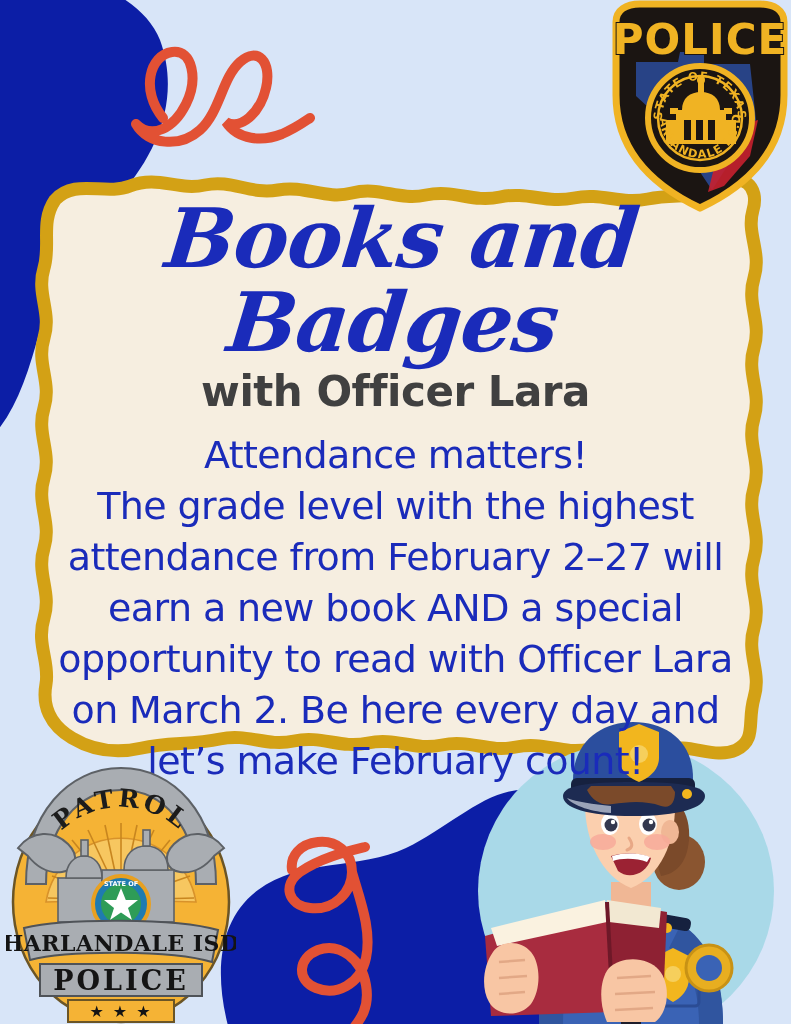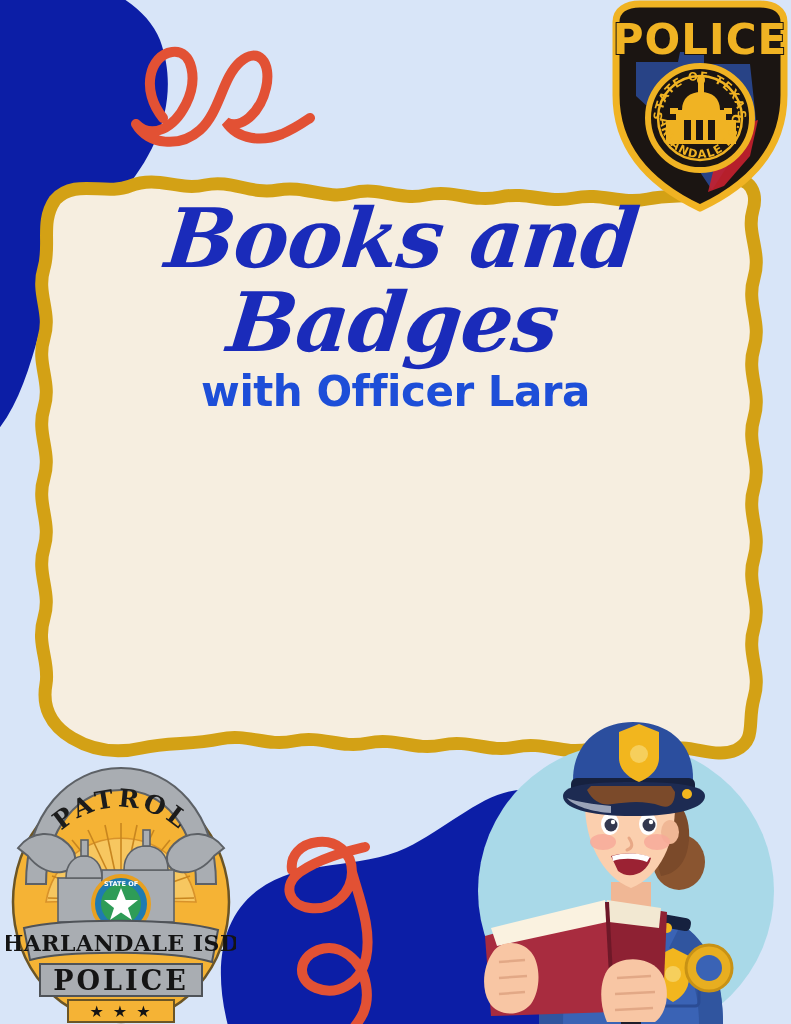--- a/index.html
+++ b/index.html
@@ -43,21 +43,21 @@
     letter-spacing: -1px;
     margin: 0;
     padding: 0 0 0 4px;
     transform: skewX(-6deg);
   }
   .title-sub {
     font-family: "DejaVu Sans", sans-serif;
     font-weight: bold;
     font-size: 42px;
     line-height: 48px;
-    color: #1d4ed8;
+    color: #404040;
     margin: 4px 0 0 0;
     letter-spacing: -0.5px;
   }
   .body-copy {
     font-family: "DejaVu Sans", sans-serif;
     font-weight: normal;
     font-size: 38px;
     line-height: 51px;
     color: #1a2bba;
     margin: 14px 0 0 0;
@@ -130,20 +130,27 @@
              C 52,522 36,504 44,478
              C 52,452 36,434 44,408
              C 52,382 36,364 44,338
              C 52,312 36,294 44,268
              C 51,245 40,222 55,200 Z"></path>
   </svg>
 
   <div class="card-text">
     <div class="title-script">Books and Badges</div>
     <div class="title-sub">with Officer Lara</div>
+    <div class="body-copy">Attendance matters!
+The grade level with the highest
+attendance from February 2–27 will
+earn a new book AND a special
+opportunity to read with Officer Lara
+on March 2. Be here every day and
+let’s make February count!</div>
   </div>
 
   <svg style="position:absolute; left:600px; top:0px; z-index:7;" viewBox="0 0 200 215" width="200" height="215">
     <path fill="#1b1512" stroke="#f0b323" stroke-width="7" d="M 16,22 C 16,10 26,4 40,4 L 160,4 C 174,4 184,10 184,22
              L 184,95 C 184,145 155,182 100,208
              C 45,182 16,145 16,95 Z"></path>
 
     <path fill="#2a4b9b" opacity="0.85" d="M 36,62 L 78,62 L 80,52 L 104,52 L 104,64 L 150,64
              L 156,120 L 128,165 L 112,190 L 100,172 L 80,150 L 60,118 L 36,96 Z"></path>
     <path fill="#c8202f" opacity="0.9" d="M 128,128 L 158,120 L 150,156 L 124,186 L 108,192 L 116,160 Z"></path>

